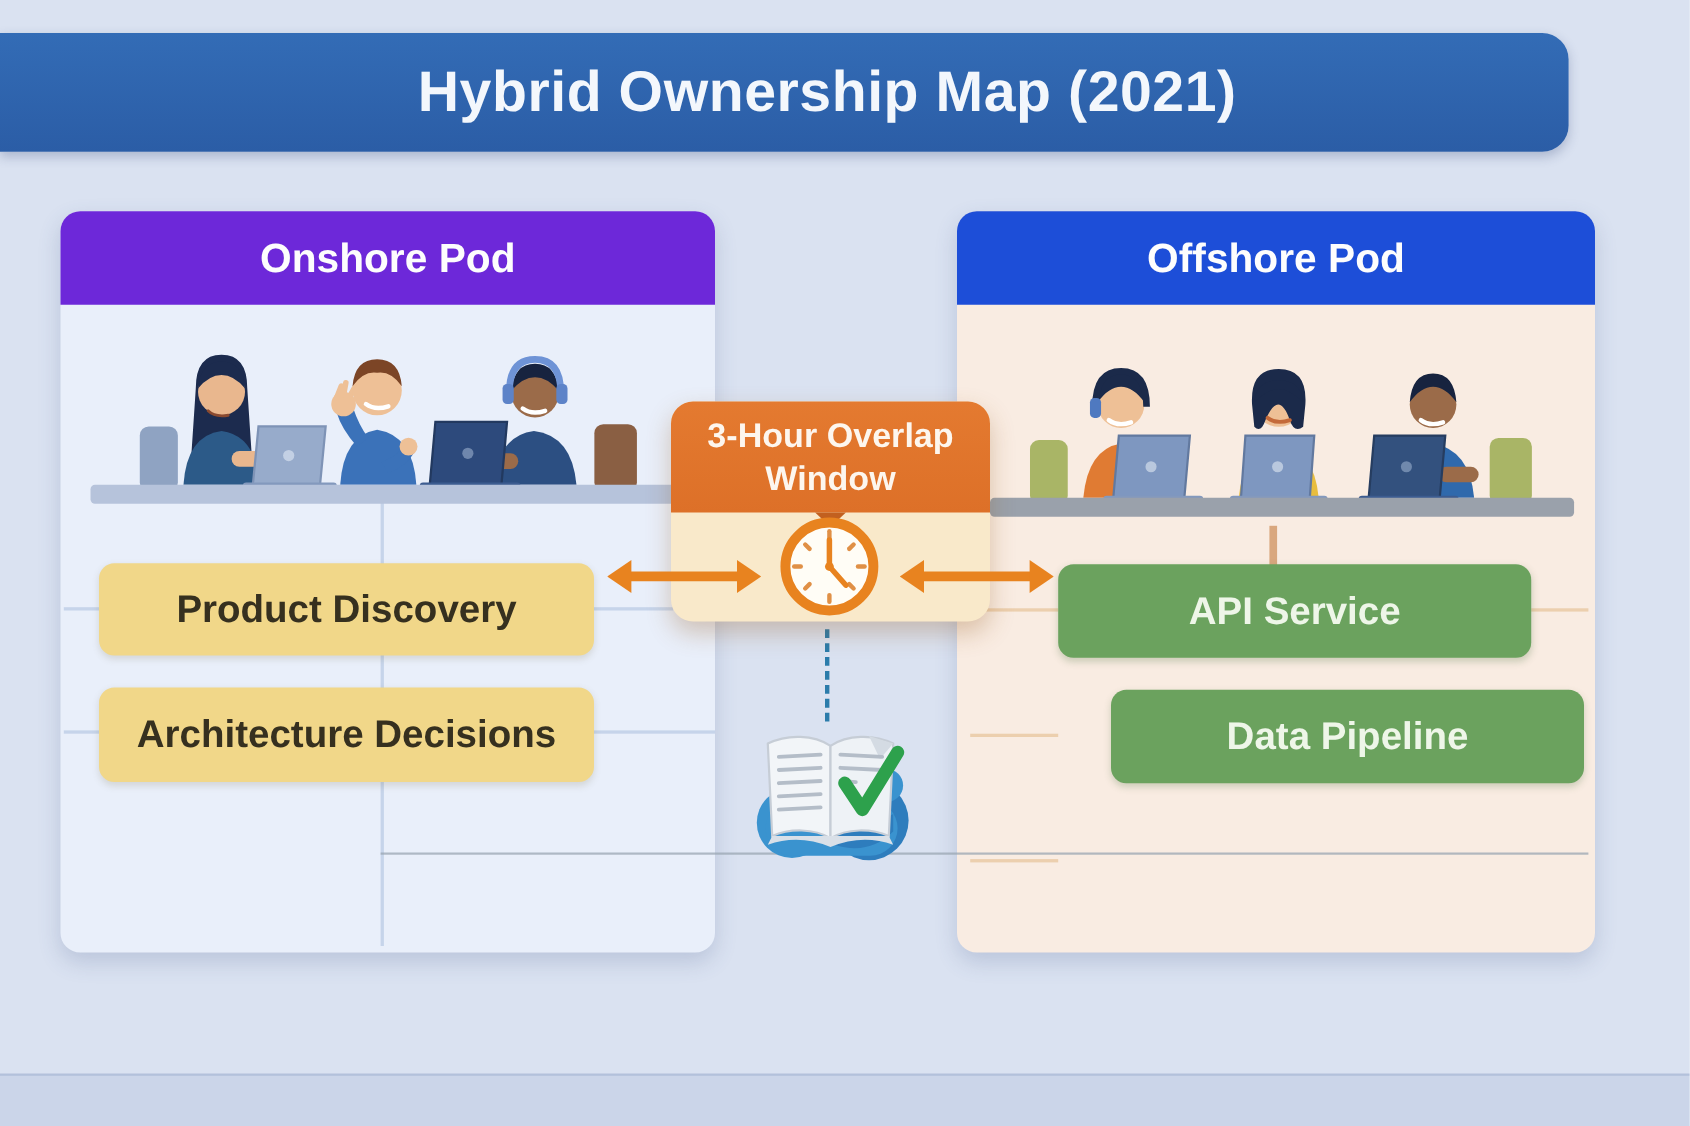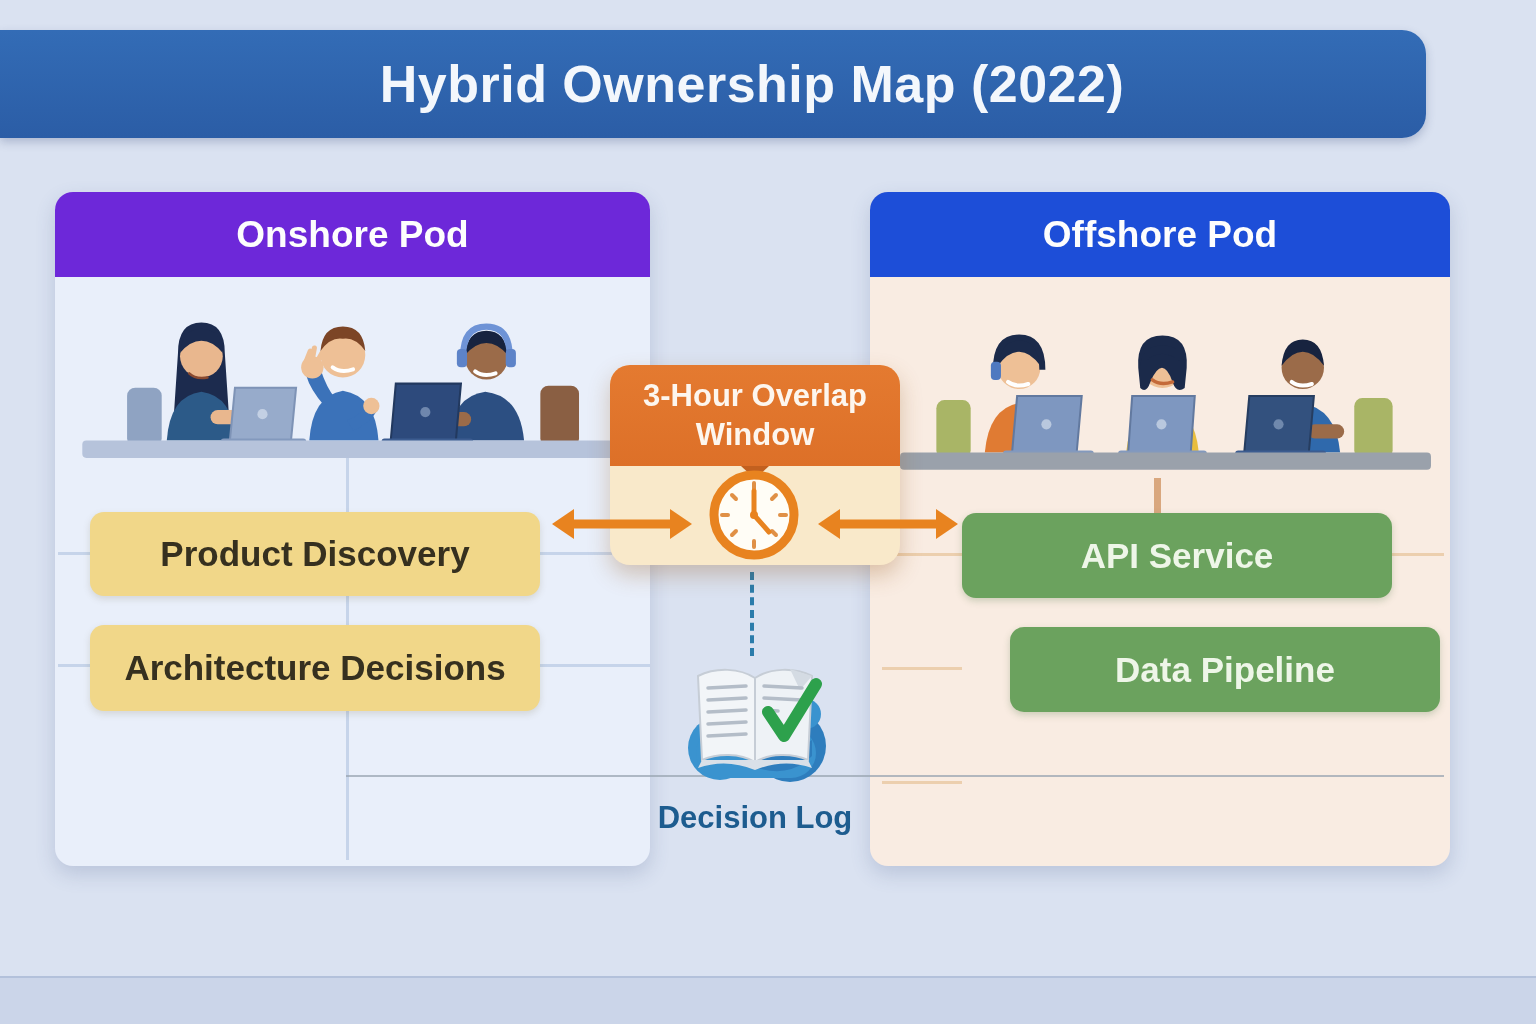--- a/index.html
+++ b/index.html
@@ -89,21 +89,21 @@
   .people{z-index:3;}
 </style>
 </head>
 <body>
 
 <div class="stage">
 
   <div class="abs floor"></div>
 
   <div class="abs banner">
-    <h1>Hybrid Ownership Map (2022)</h1>
+    <h1>Hybrid Ownership Map (2021)</h1>
   </div>
 
   <div class="abs line" style="left:346px; top:455px; width:3px;  height:405px;"></div>
   <div class="abs line" style="left:58px;  top:552px; width:32px; height:3px;"></div>
   <div class="abs line" style="left:540px; top:552px; width:72px; height:3px;"></div>
   <div class="abs line" style="left:58px;  top:664px; width:32px; height:3px;"></div>
   <div class="abs line" style="left:540px; top:664px; width:110px;height:3px;"></div>
   <div class="abs line-gray" style="left:346px; top:775px; width:1098px;height:2px;"></div>
   <div class="abs line-leg" style="left:1154px;top:478px; width:7px;  height:37px;"></div>
   <div class="abs line-tan" style="left:882px; top:553px; width:80px; height:3px;"></div>
@@ -266,15 +266,14 @@
       <line x1="30" y1="50" x2="68" y2="48"></line>
       <line x1="30" y1="62" x2="68" y2="60"></line>
       <line x1="30" y1="74" x2="68" y2="72"></line>
       <line x1="30" y1="86" x2="68" y2="84"></line>
       <line x1="86" y1="36" x2="124" y2="38"></line>
       <line x1="86" y1="48" x2="124" y2="50"></line>
       <line x1="86" y1="60" x2="100" y2="61"></line>
     </g>
     <path d="M90,62 L106,86 L138,34" fill="none" stroke="#2da14c" stroke-width="12" stroke-linecap="round" stroke-linejoin="round"></path>
   </svg>
-  <div class="abs dl-label">Decision Log</div>
 
 </div>
 
 </body></html>

